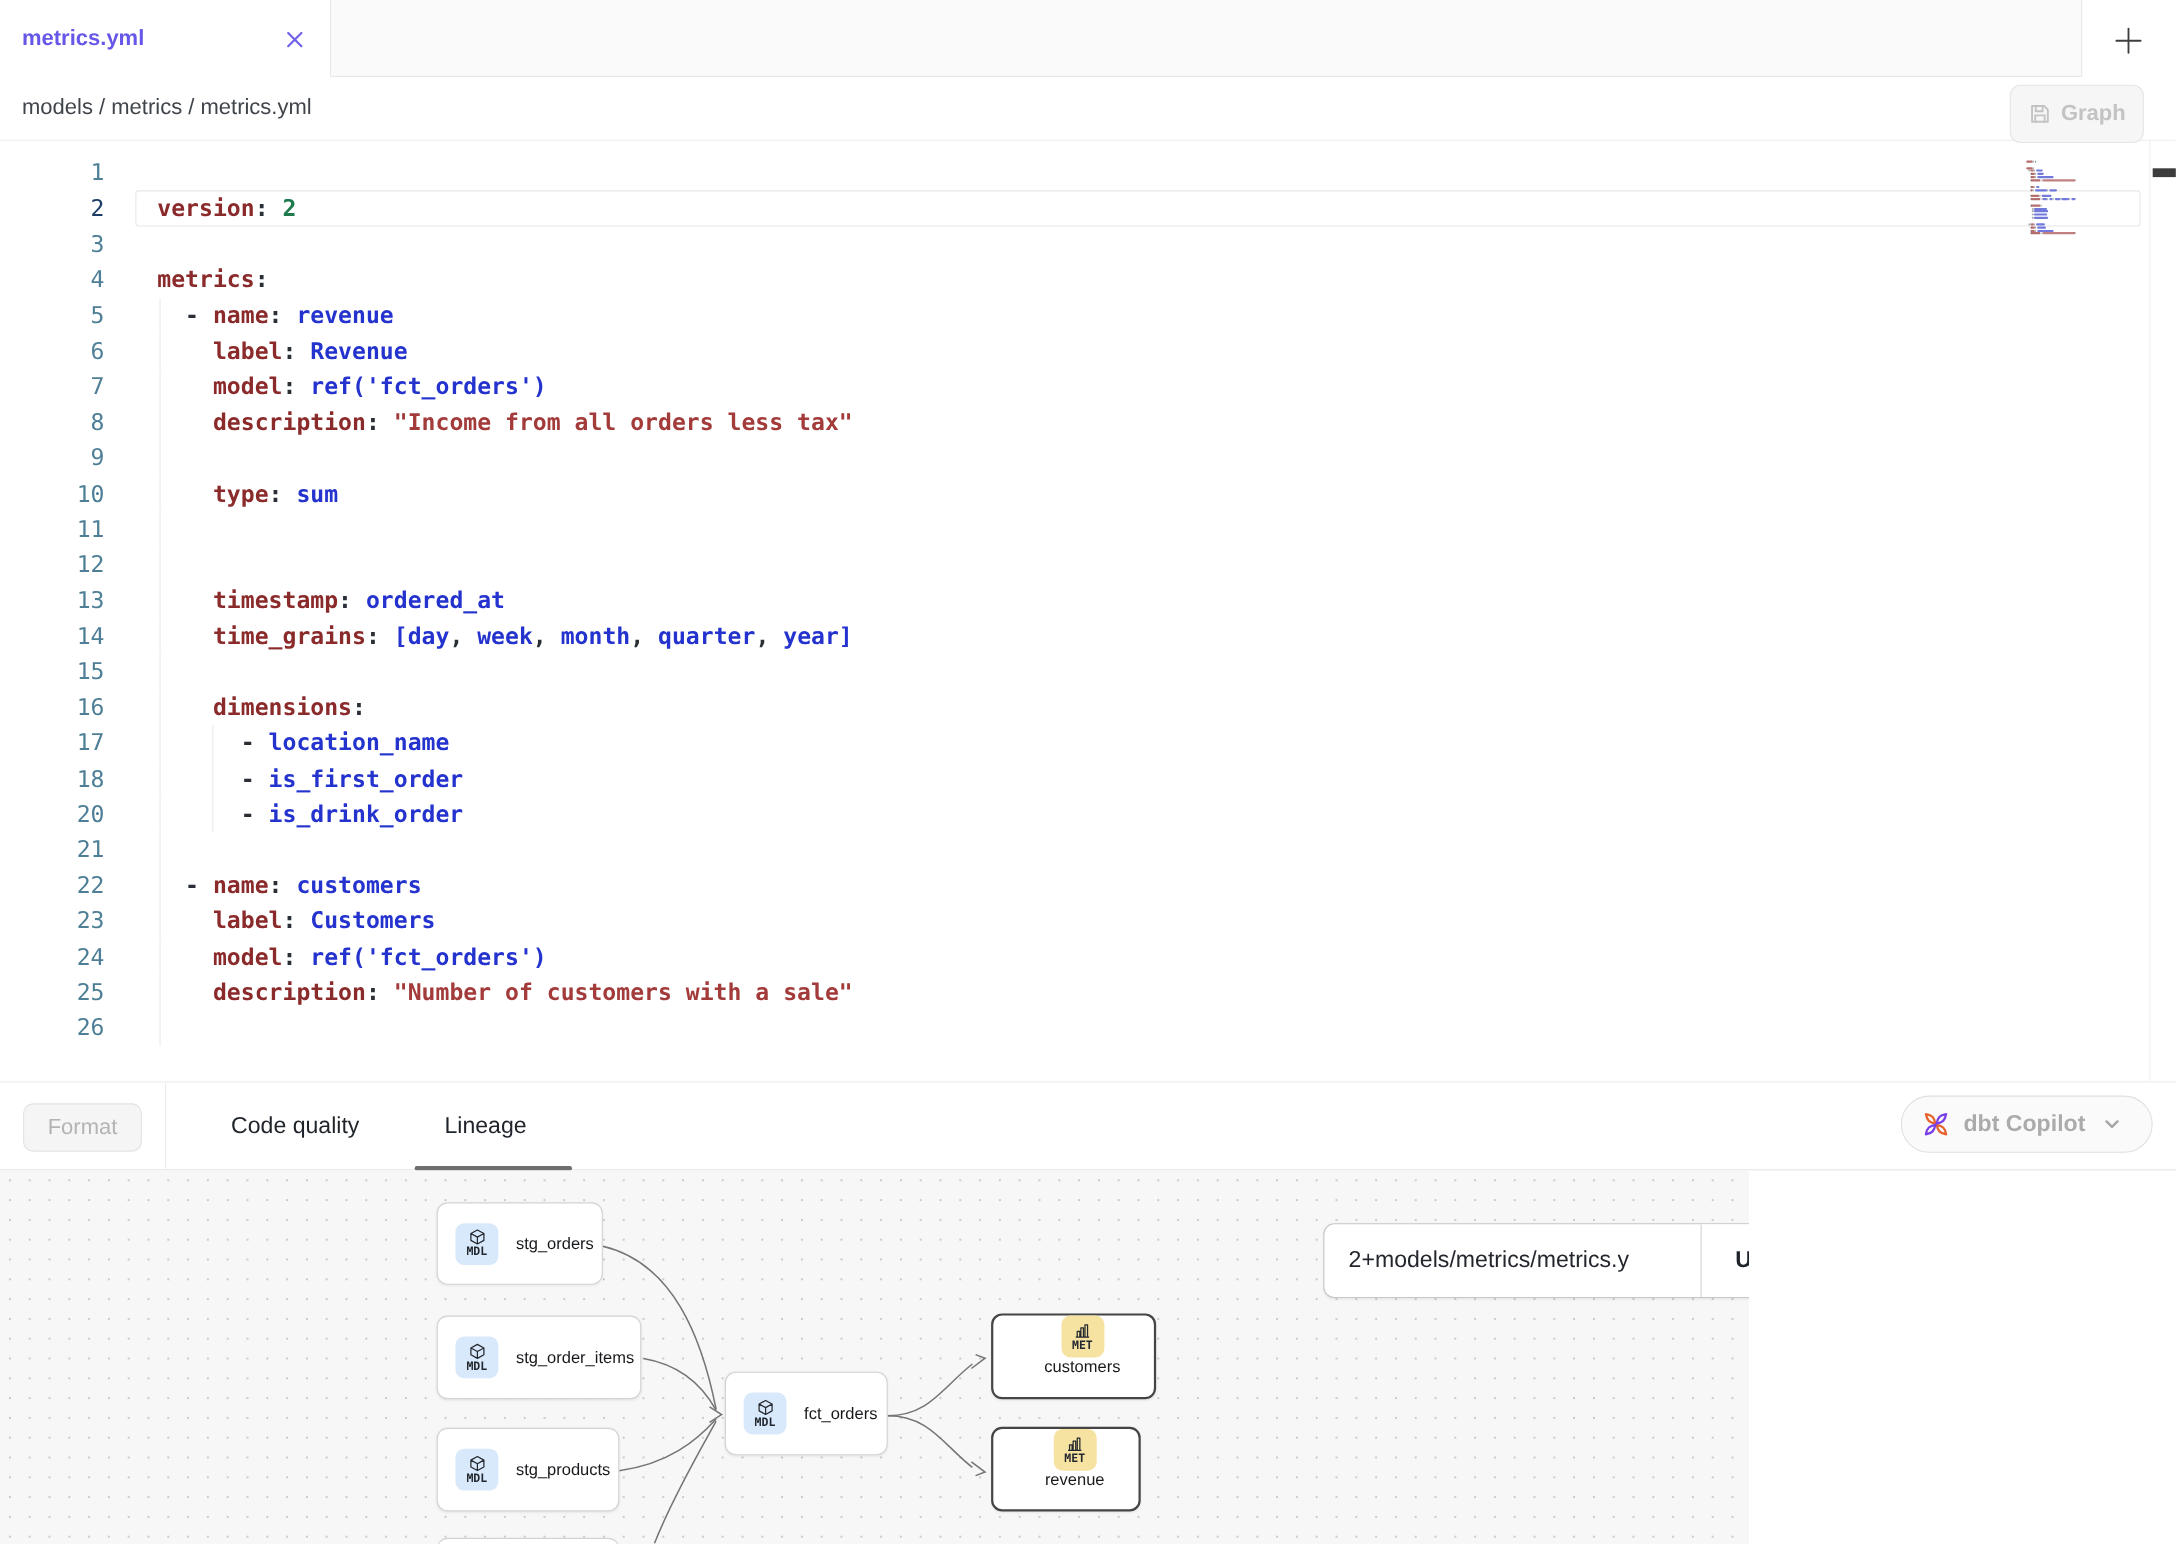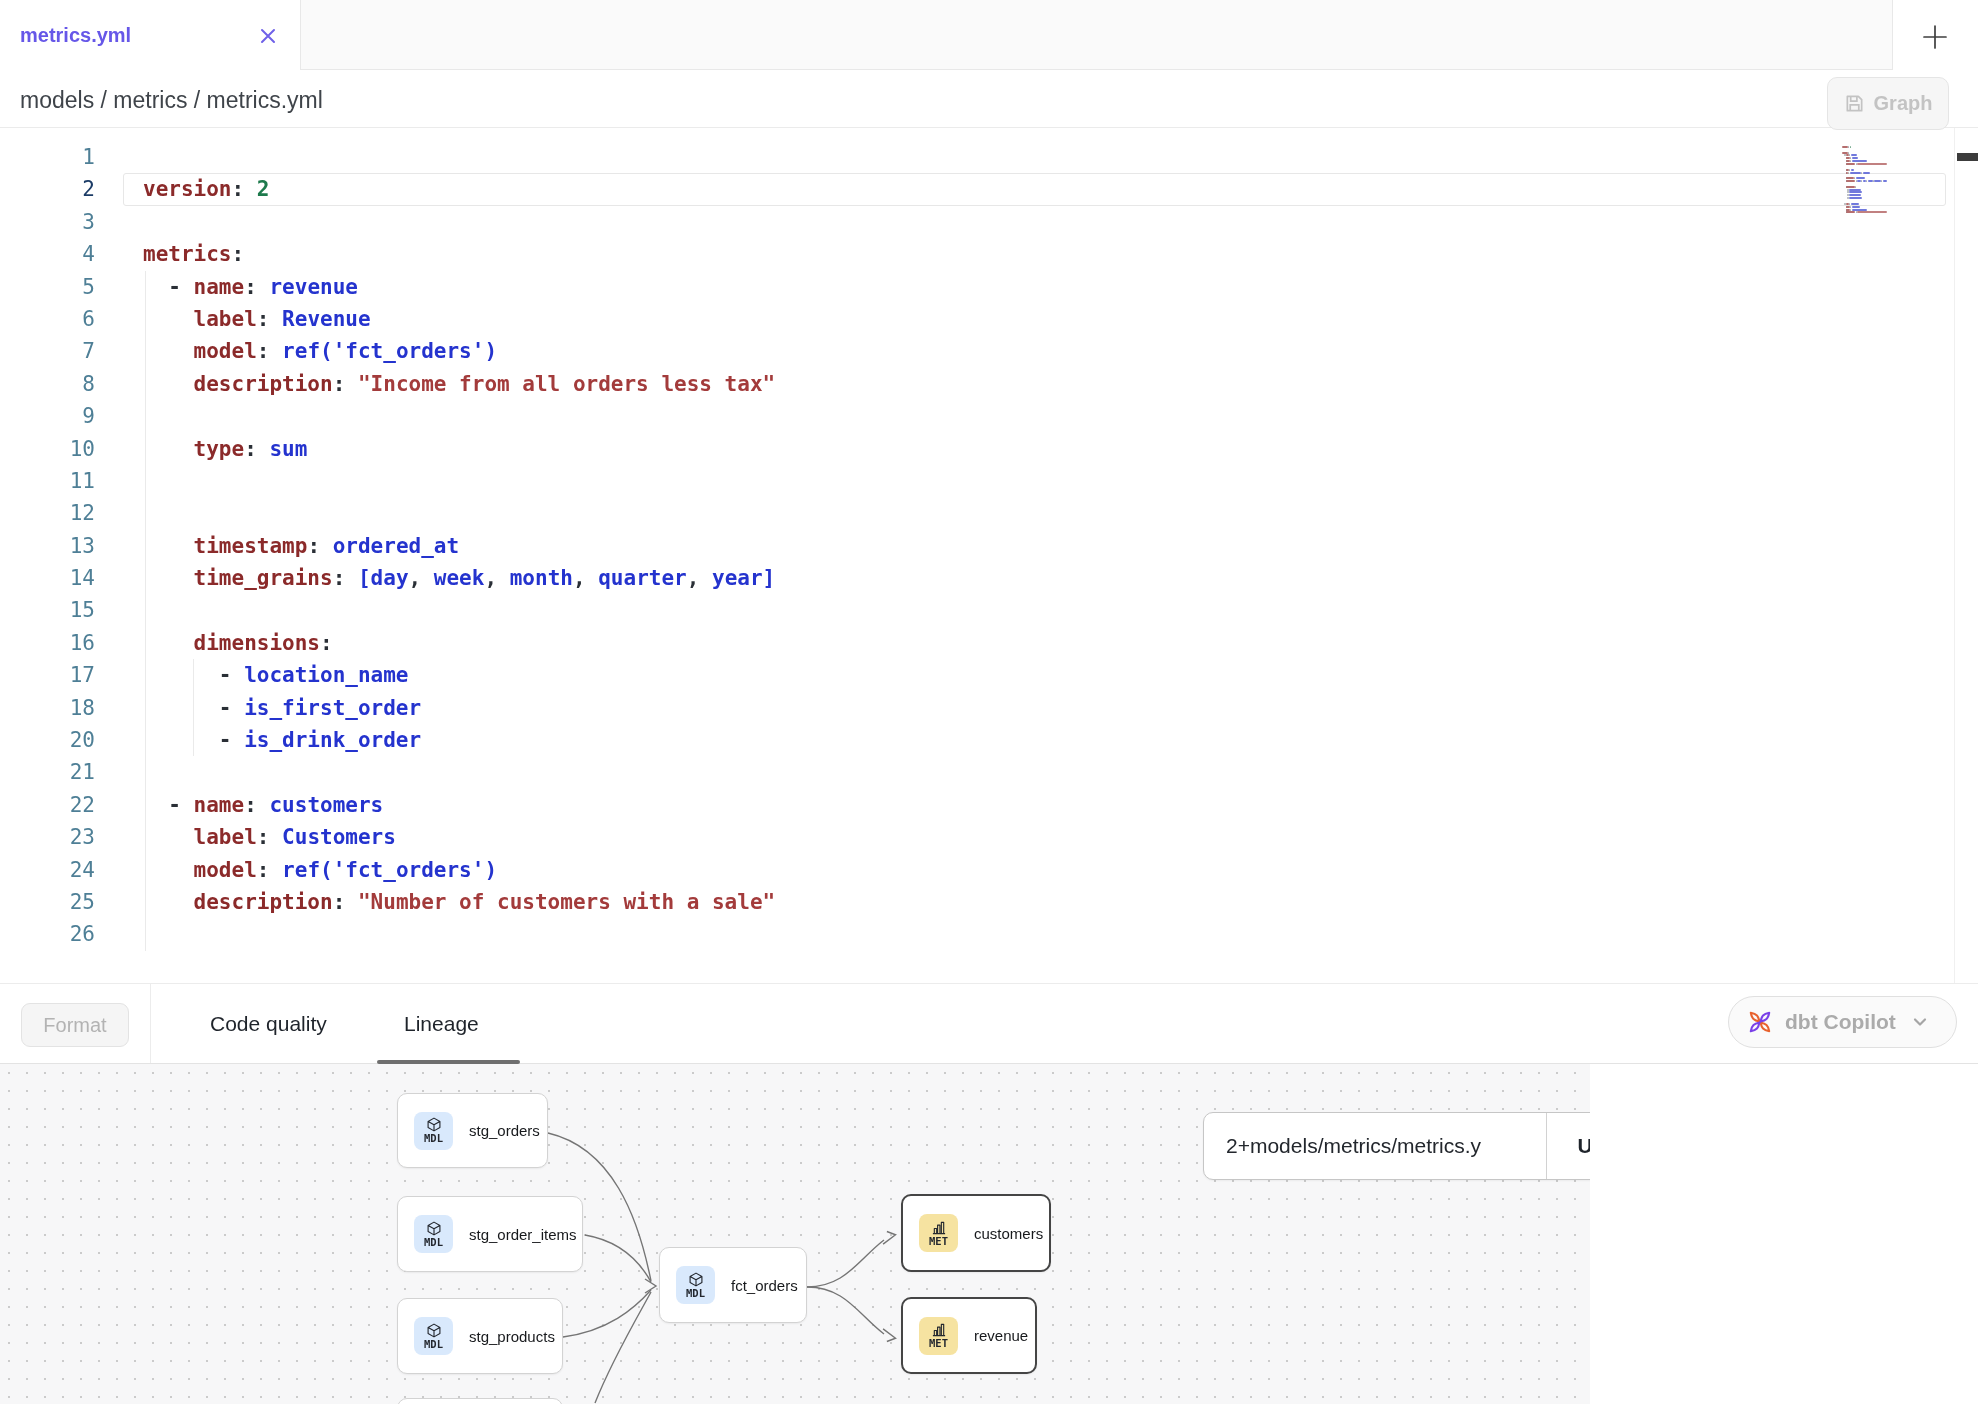--- a/index.html
+++ b/index.html
@@ -14,21 +14,21 @@
   #tab-close { position:absolute; right:22px; top:26px; width:20px; height:20px; cursor:pointer; }
   #tab-rest { position:absolute; left:301px; top:0; width:1591px; height:70px; background:#FAFAFA;
     border-bottom:1px solid #E8E8E8; }
   #tab-newcol { position:absolute; left:1892px; top:0; width:86px; height:70px; background:#fff;
     border-left:1px solid #E8E8E8; }
   #new-tab-btn { position:absolute; left:29px; top:24px; width:26px; height:26px; cursor:pointer; }
 
   
   #header { position:absolute; left:0; top:70px; width:1978px; height:58px; background:#fff;
     border-bottom:1px solid #EBEBEB; }
-  #breadcrumb { position:absolute; left:20px; top:17px; font-size:23px; color:#3F444A; }
+  #breadcrumb { position:absolute; left:20px; top:17px; font-size:20px; color:#3F444A; }
   #save-btn { position:absolute; left:1827px; top:7px; width:122px; height:53px; border-radius:10px;
     background:#F6F6F6; border:1px solid #E5E5E5; display:flex; align-items:center; justify-content:center;
     gap:9px; color:#C3C3C3; font-size:20px; font-weight:600; z-index:5; }
 
   
   #editor { position:absolute; left:0; top:128px; width:1978px; height:855px; background:#fff; }
   #editor-lines { position:absolute; left:0; top:13px; width:1978px; }
   .crow { position:relative; height:32.4px; font-family:"DejaVu Sans Mono", monospace;
     font-size:21px; line-height:32.4px; }
   .lnum { position:absolute; left:0; top:0; width:95px; text-align:right; color:#4E7F96; z-index:2; }
@@ -66,21 +66,21 @@
   #copilot-btn svg.chev { margin-left:14px; }
 
   
   #canvas { position:absolute; left:0; top:1064px; width:1590px; height:340px; overflow:hidden;
     background-color:#F7F7F8;
     background-image:radial-gradient(circle, #CBCBCB 1px, rgba(0,0,0,0) 1.4px);
     background-size:18px 18px; }
   #edges { position:absolute; left:0; top:0; pointer-events:none; }
   .node { position:absolute; background:#fff; border:1px solid #D3D3D3; border-radius:10px;
     box-shadow:0 1px 2px rgba(0,0,0,0.06); display:flex; align-items:center; cursor:pointer; }
-  .node-strong { border:2px solid #454545; }
+  .node-strong { border:2px solid #454545;flex-direction:column; }
   .nicon { width:39px; height:38px; border-radius:8px; margin-left:16px; display:flex;
     flex-direction:column; align-items:center; justify-content:center; flex:0 0 auto; }
   .nicon-mdl { background:#D9E9FC; }
   .nicon-met { background:#F6E3A1; }
   .nicon .kind { font-family:"DejaVu Sans Mono", monospace; font-size:10.5px; font-weight:bold;
     color:#23272E; line-height:11px; margin-top:1px; }
   .nlabel { margin-left:16px; font-size:15px; color:#17191C; white-space:nowrap; }
   #node-partial { position:absolute; background:#fff; border:1px solid #D3D3D3;
     border-radius:10px 10px 0 0; }
 

